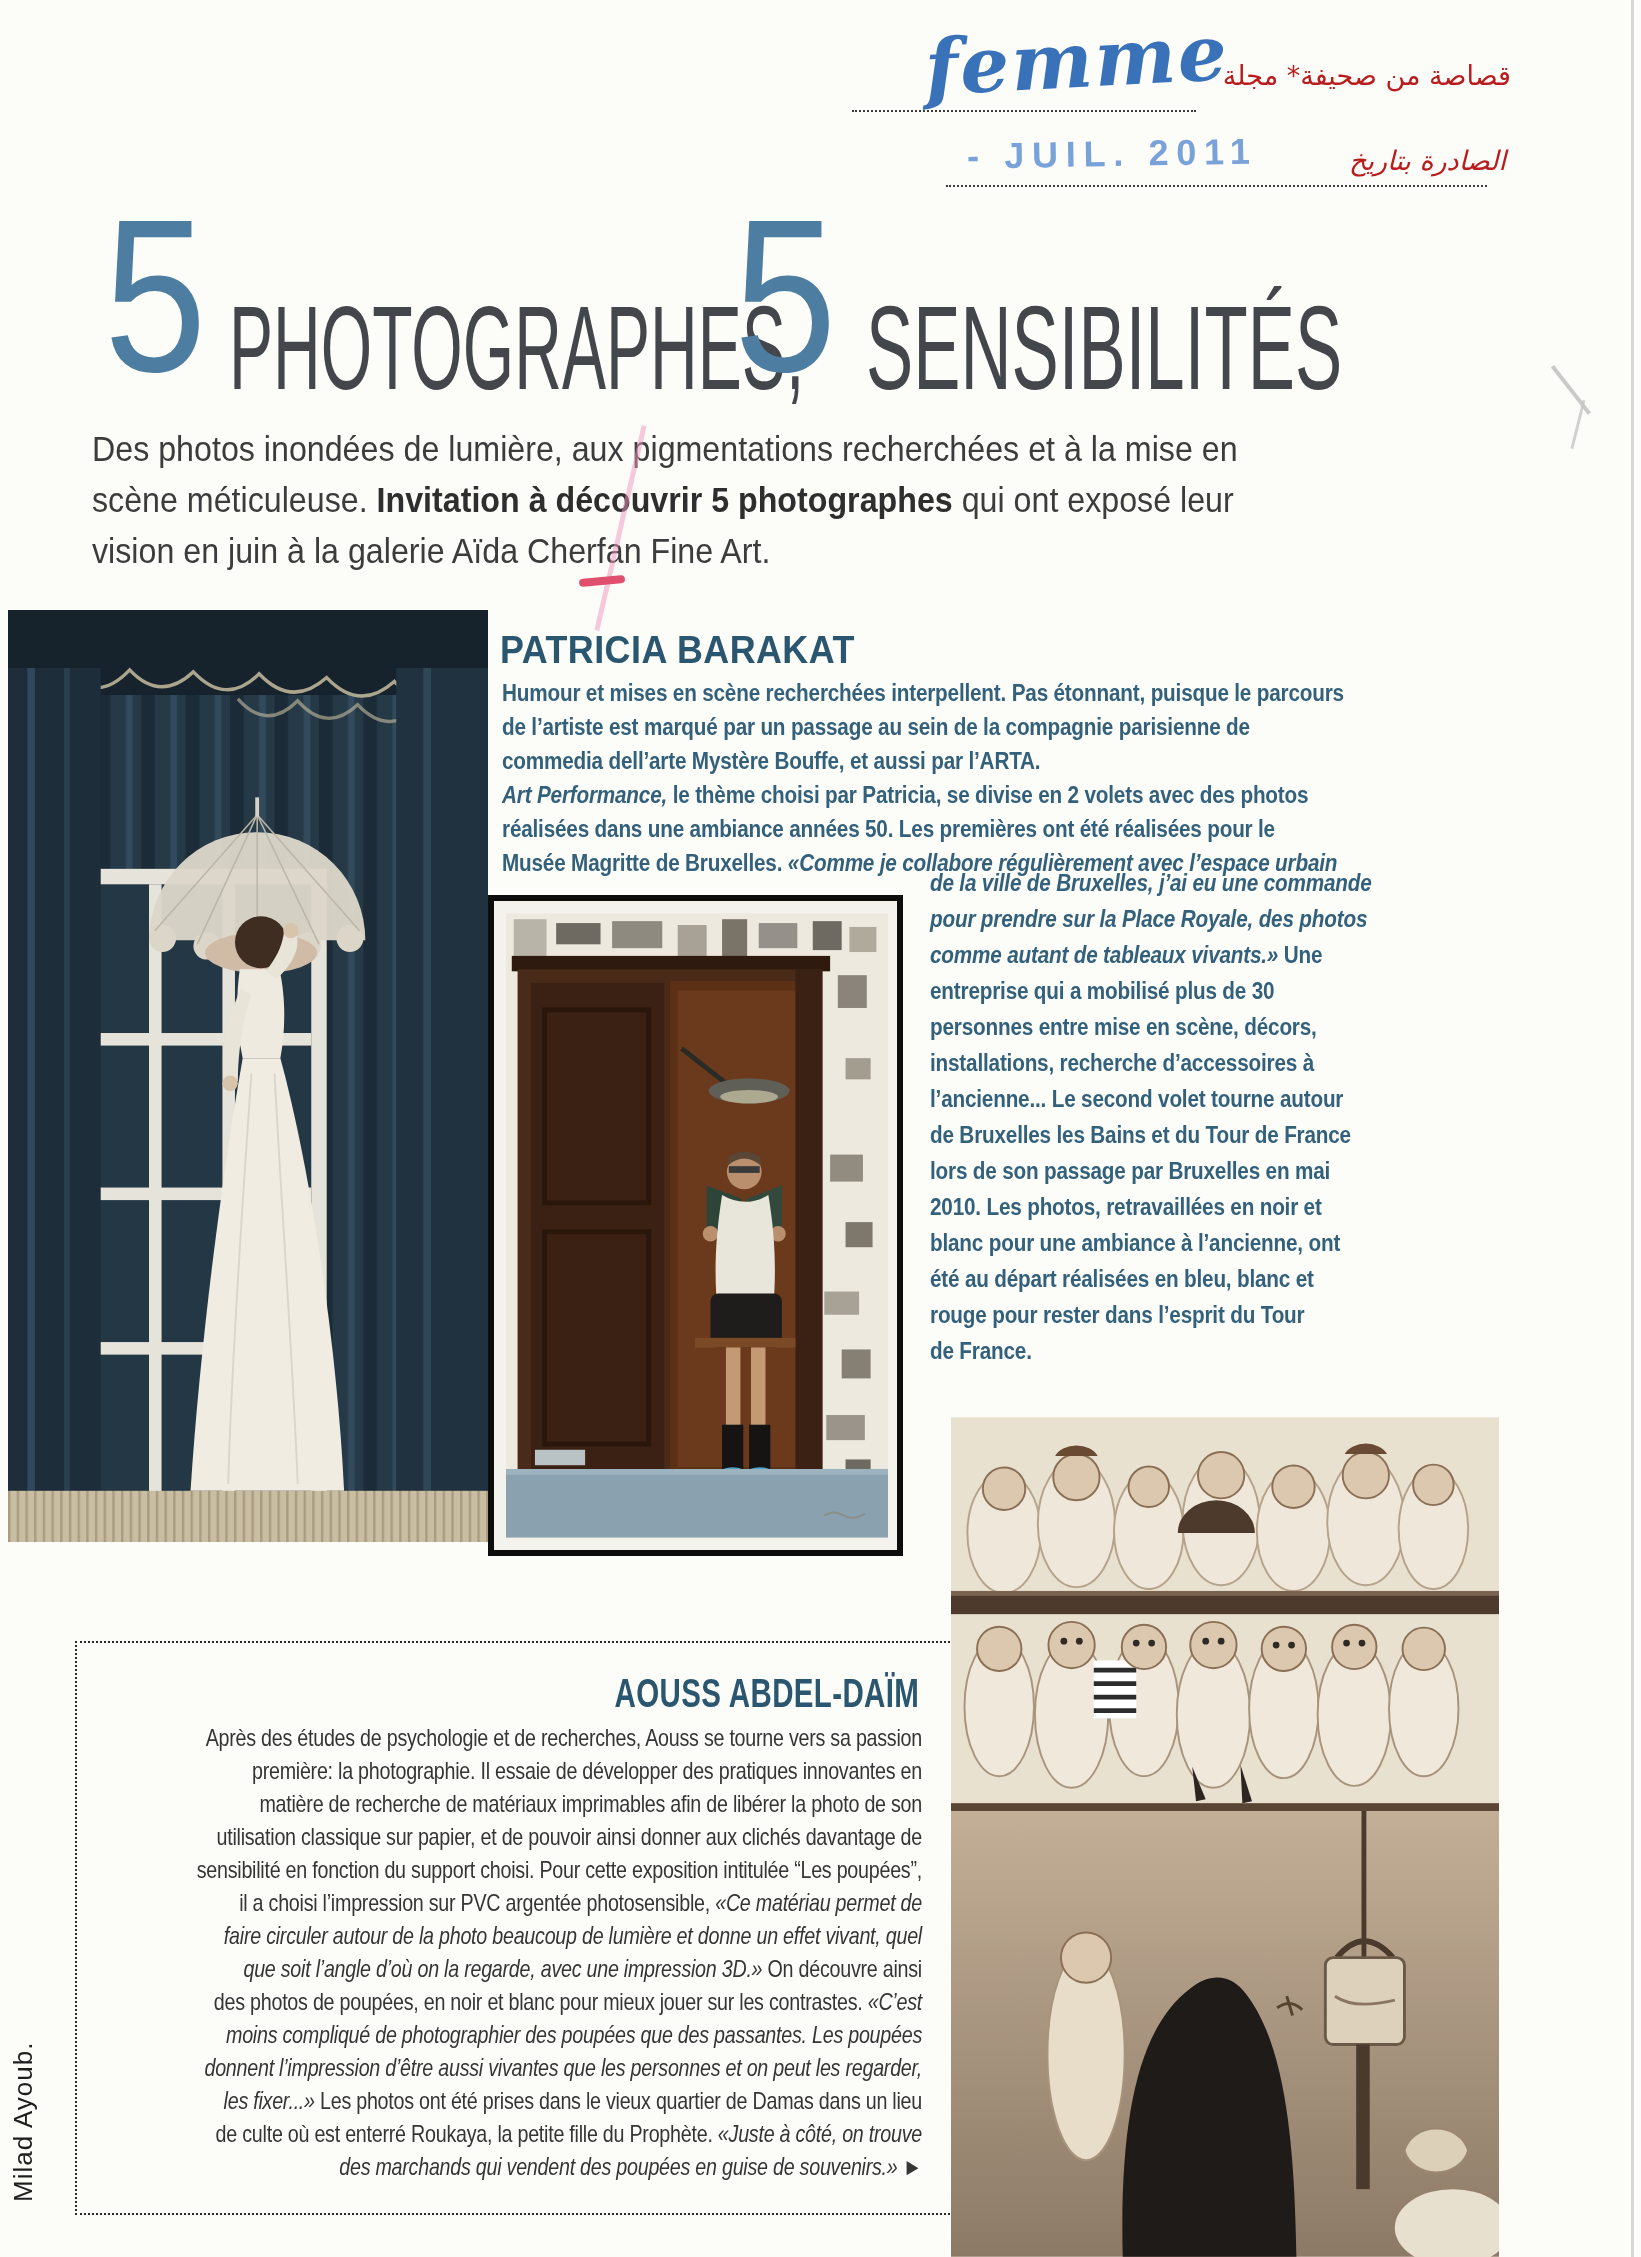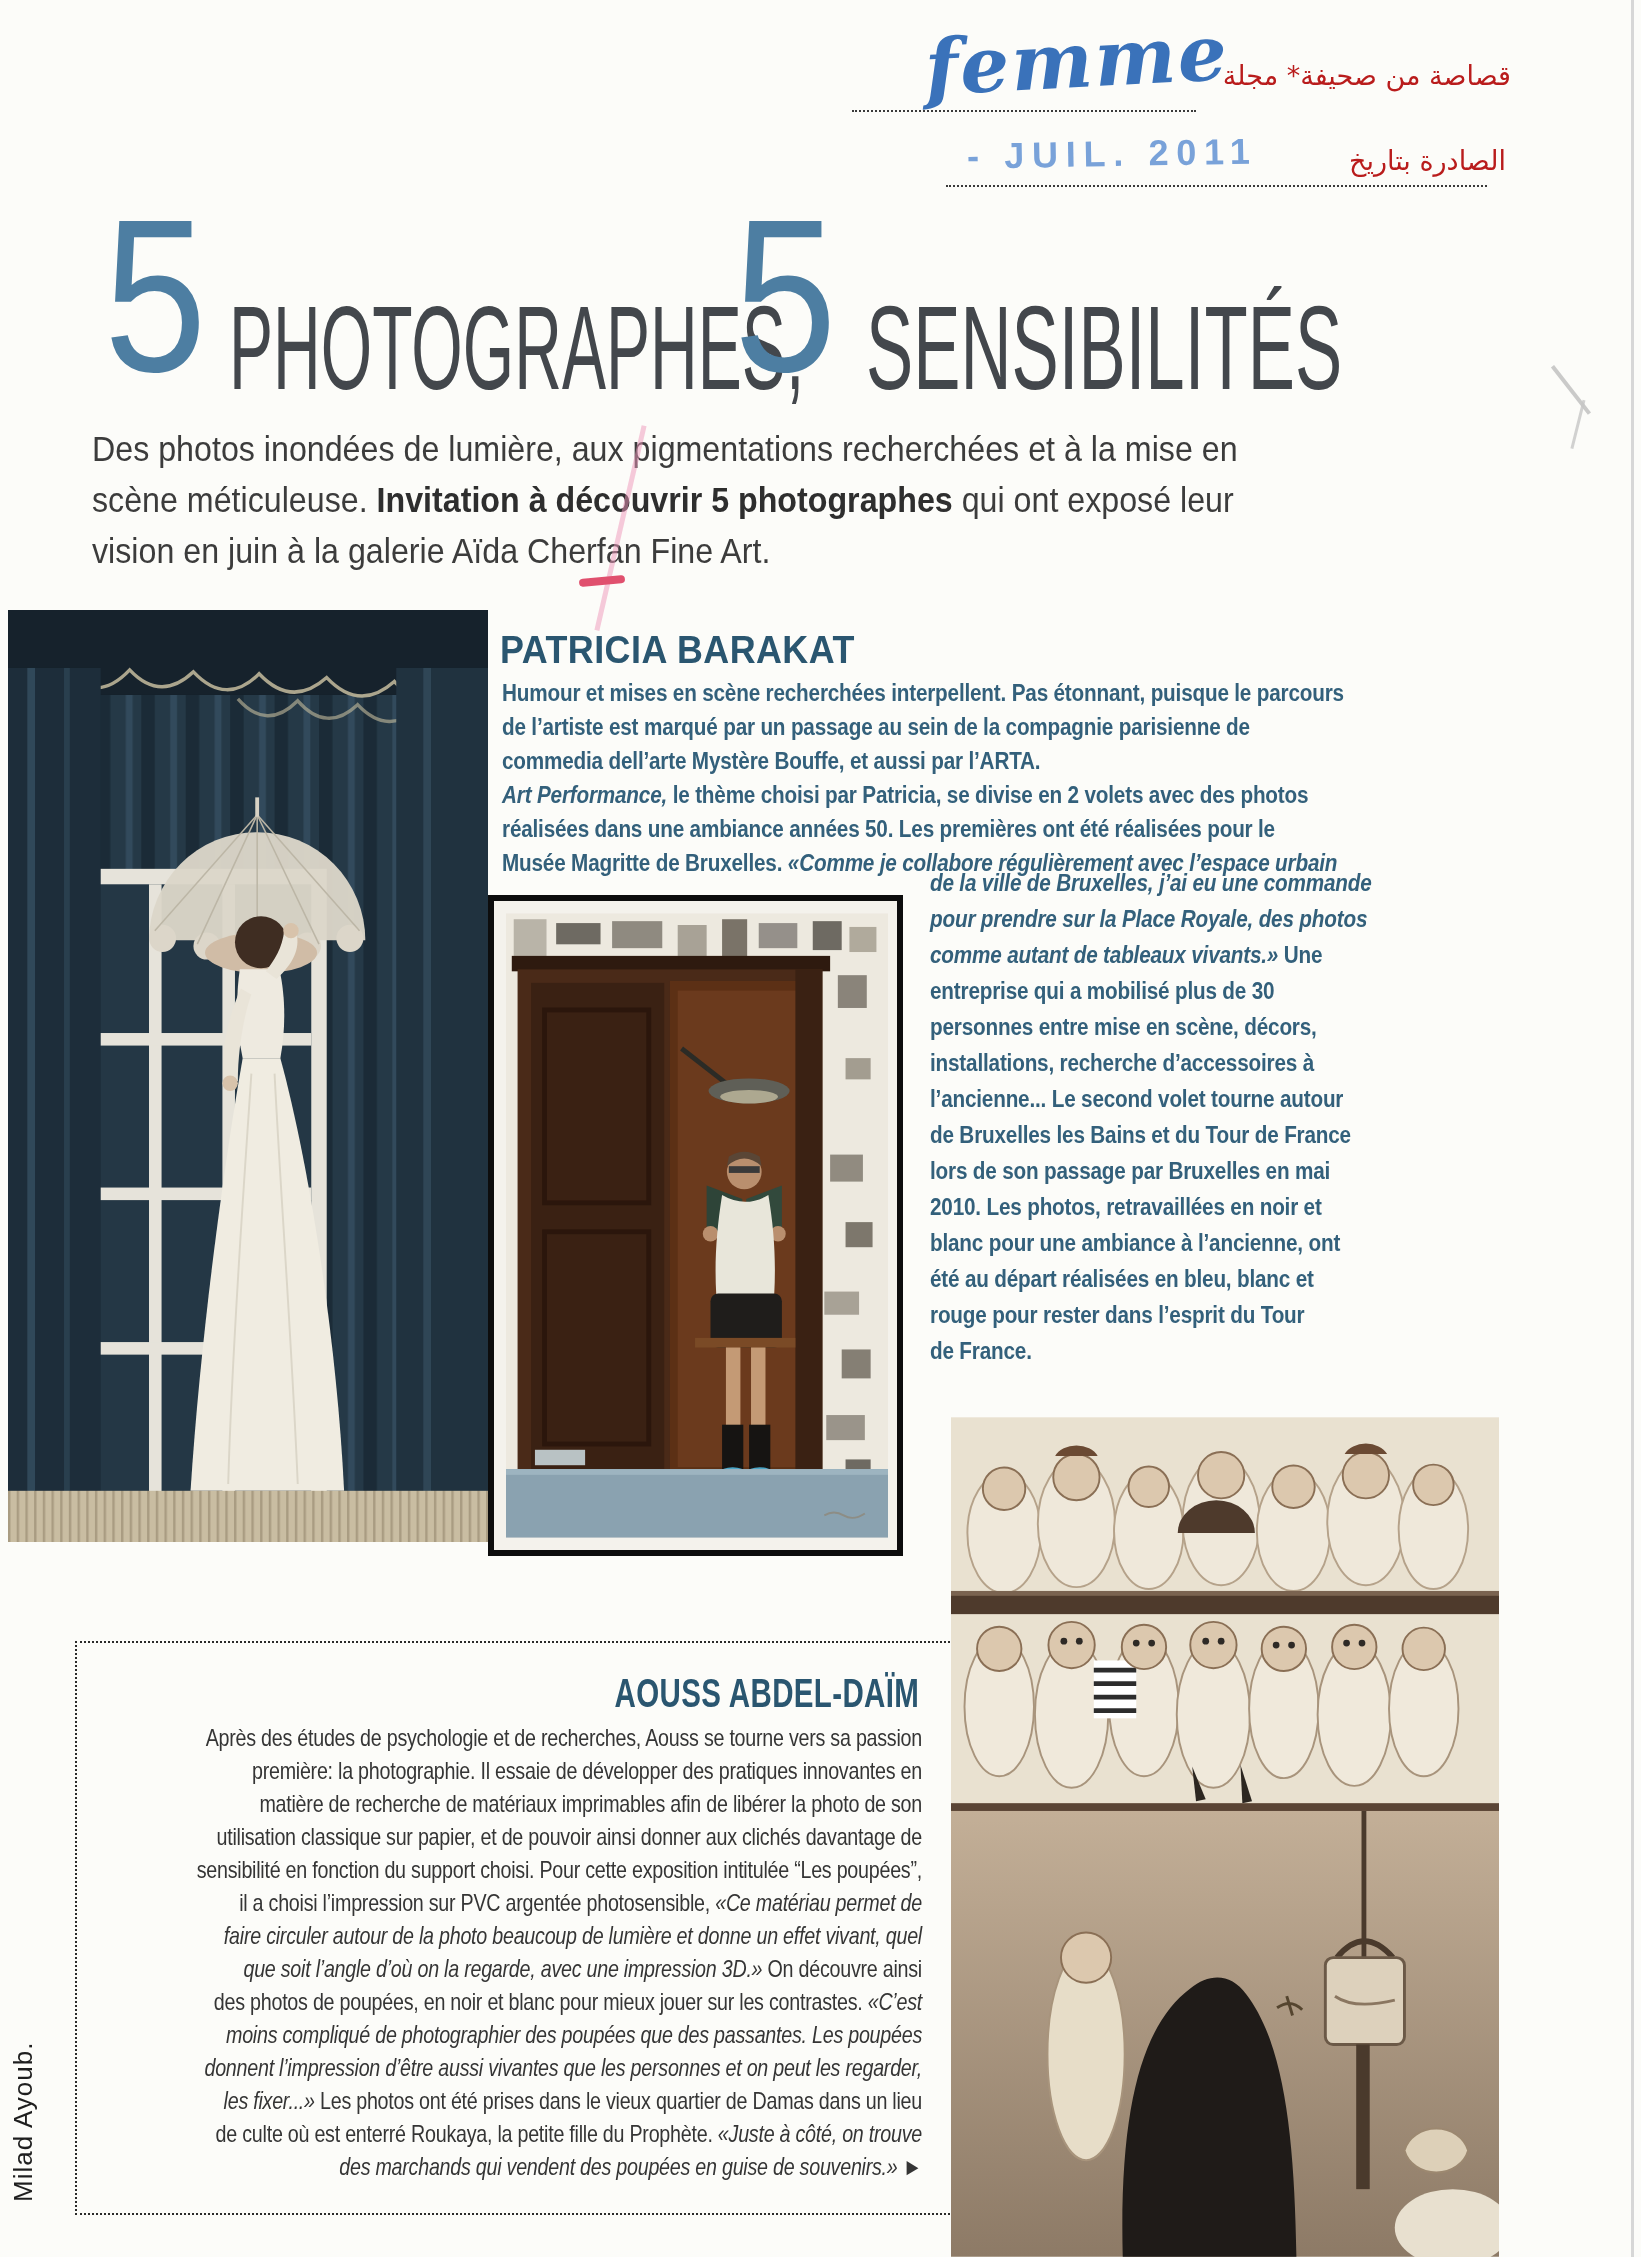--- a/index.html
+++ b/index.html
@@ -44,21 +44,21 @@
 </head>
 <body>
 
 <div class="page">
 
   <div class="abs handwriting" style="left:925px;top:15.4px;">femme</div>
   <div class="abs arabic" style="left:1192px;top:60px;width:319px;">قصاصة من صحيفة* مجلة</div>
   <div class="abs dotted-rule" style="left:852px;top:110px;width:344px;"></div>
   <div class="abs stamp" style="left:967px;top:133px;">- JUIL. 2011</div>
   <div class="abs dotted-rule" style="left:946px;top:185px;width:541px;"></div>
-  <div class="abs arabic" style="left:1255px;top:145px;width:251px;">الصادرة بتاريخ</div>
+  <div class="abs arabic" style="left:1255px;top:145px;width:251px;font-style:italic;">الصادرة بتاريخ</div>
 
   <div class="abs edge" style="left:1631px;top:0;width:2.9px;height:2257px;"></div>
   <div class="abs" style="left:1541px;top:388px;width:60px;height:3.9px;background:#bdbdbd;transform:rotate(52deg);opacity:.8;"></div>
   <div class="abs" style="left:1553px;top:423px;width:50px;height:2.9px;background:#c6c6c6;transform:rotate(104deg);opacity:.8;"></div>
 
   <div class="abs head-num" style="left:104px;top:200px;">5</div>
   <div class="abs head-word" style="left:229px;top:294px;transform:scaleX(.56);">PHOTOGRAPHES,</div>
   <div class="abs head-num" style="left:734px;top:200px;">5</div>
   <div class="abs head-word" style="left:866px;top:294px;transform:scaleX(.60);">SENSIBILITÉS</div>
 

